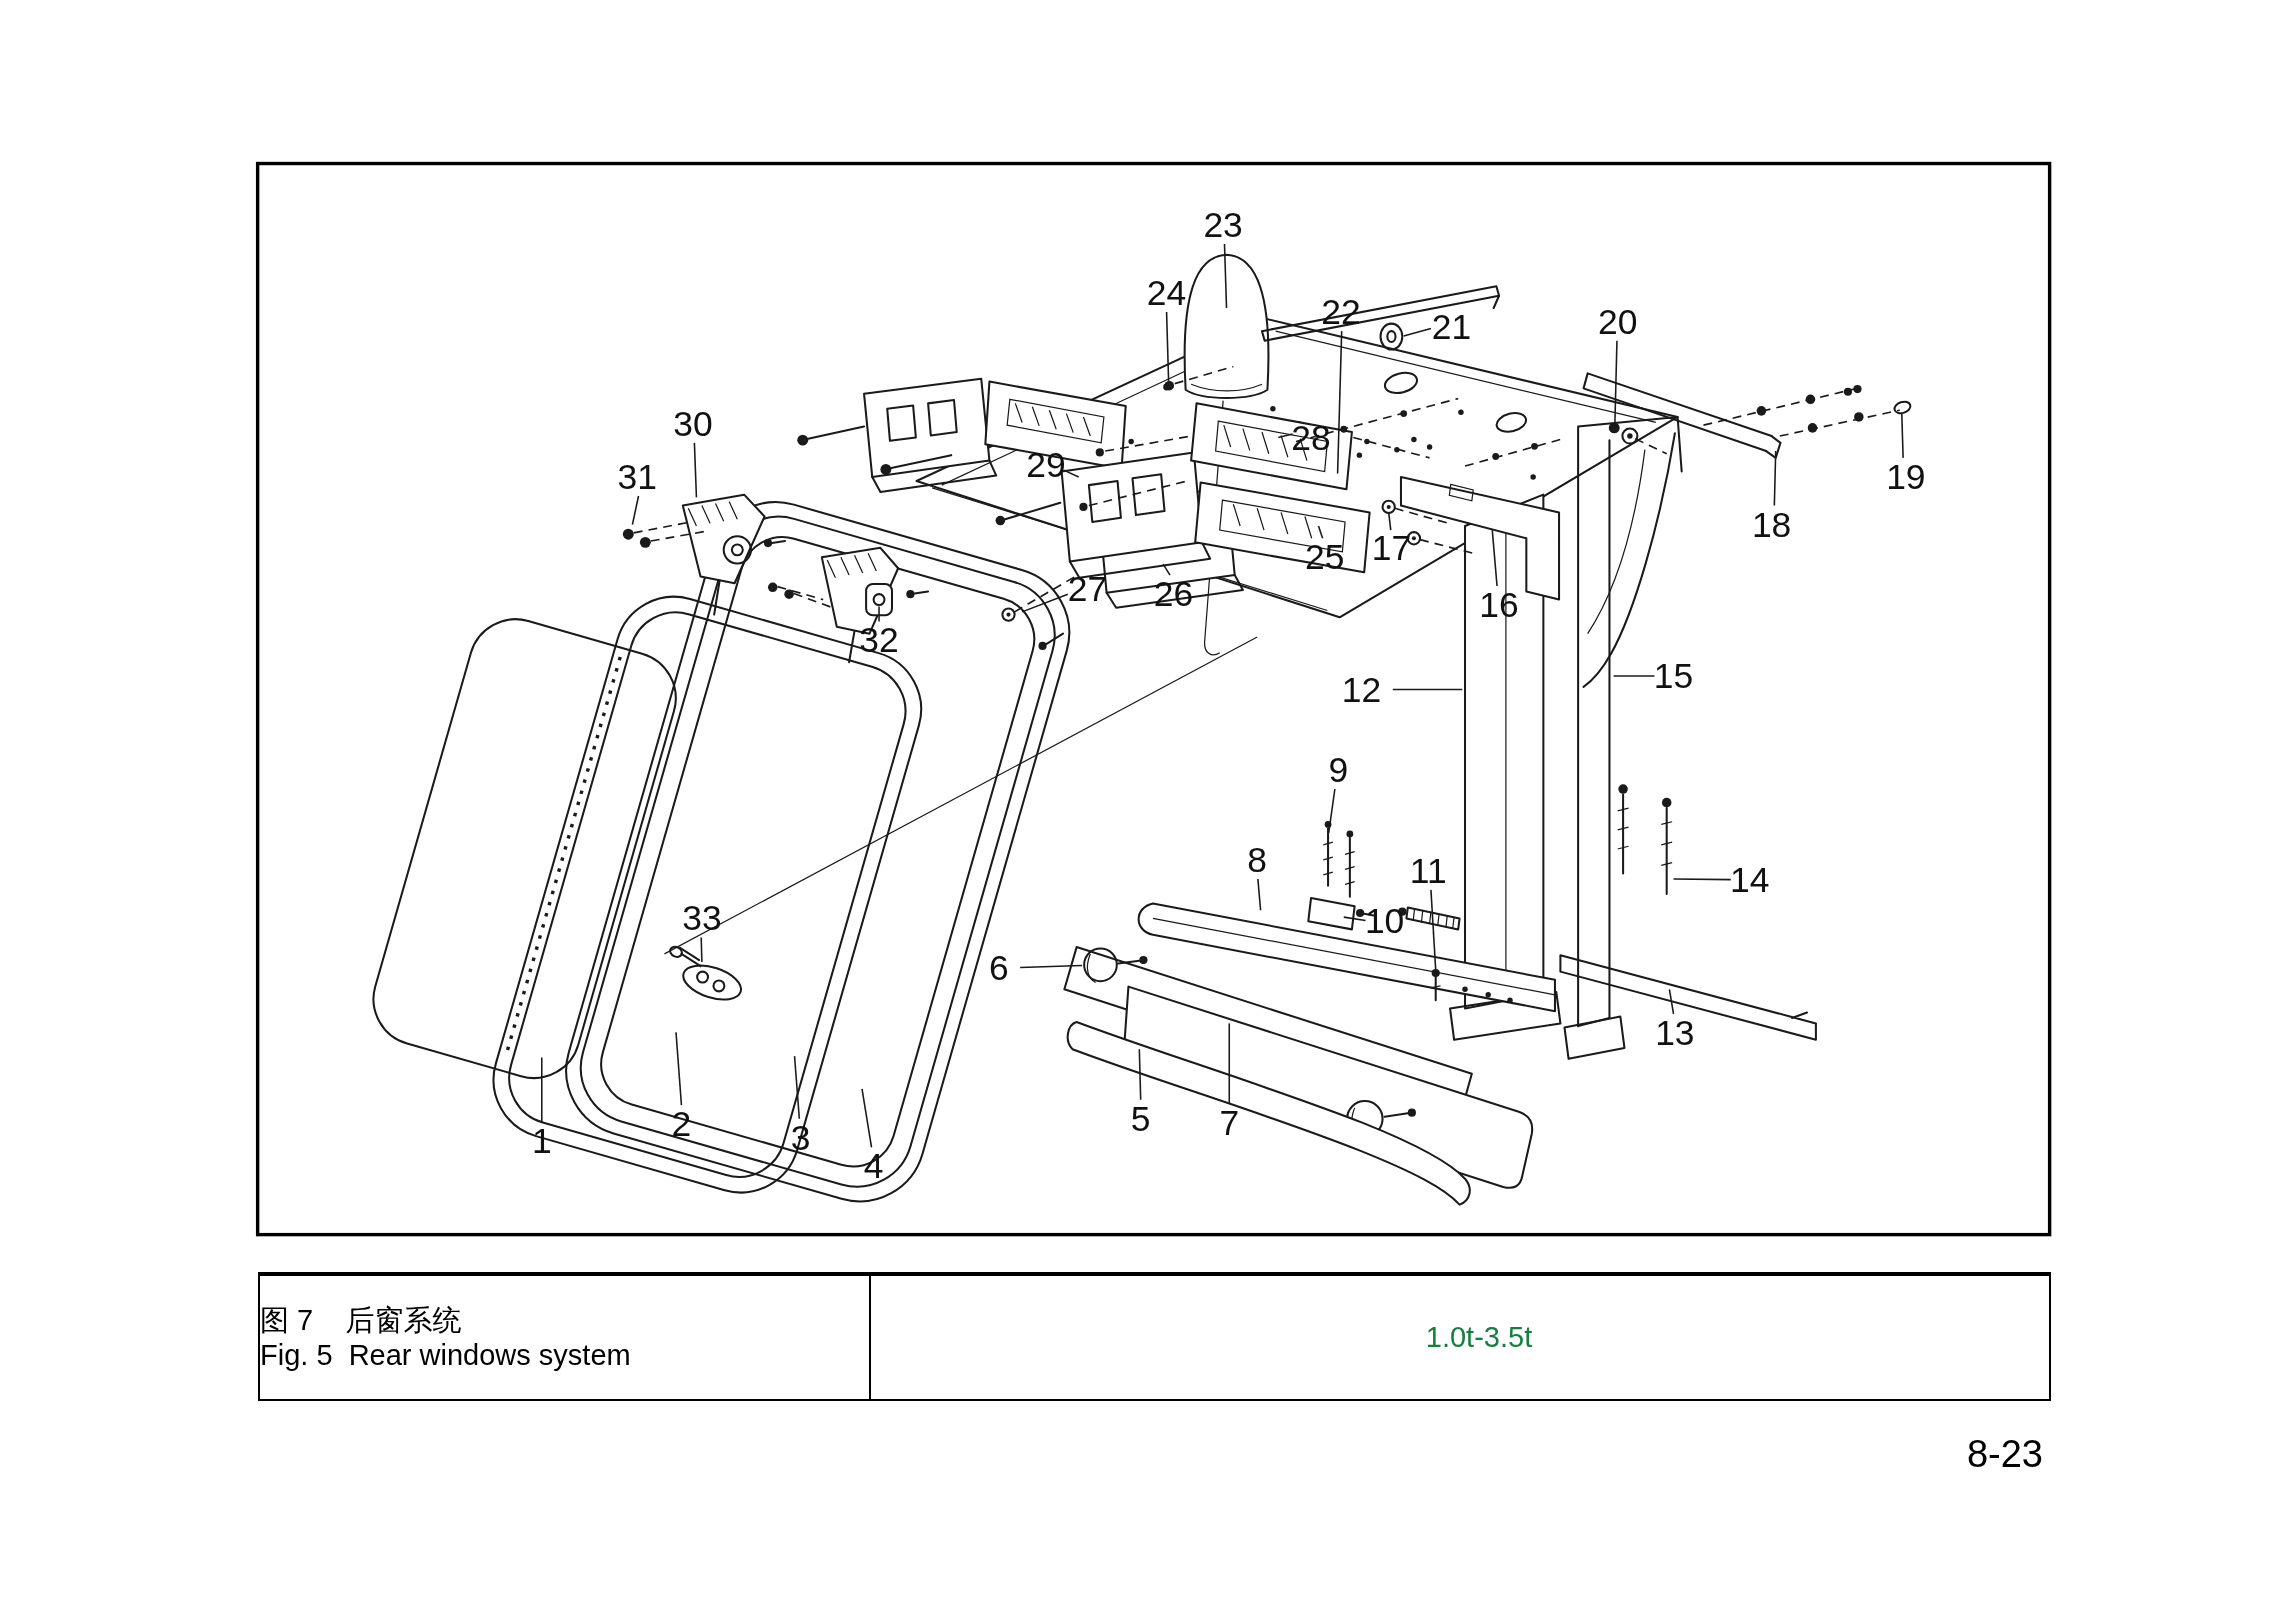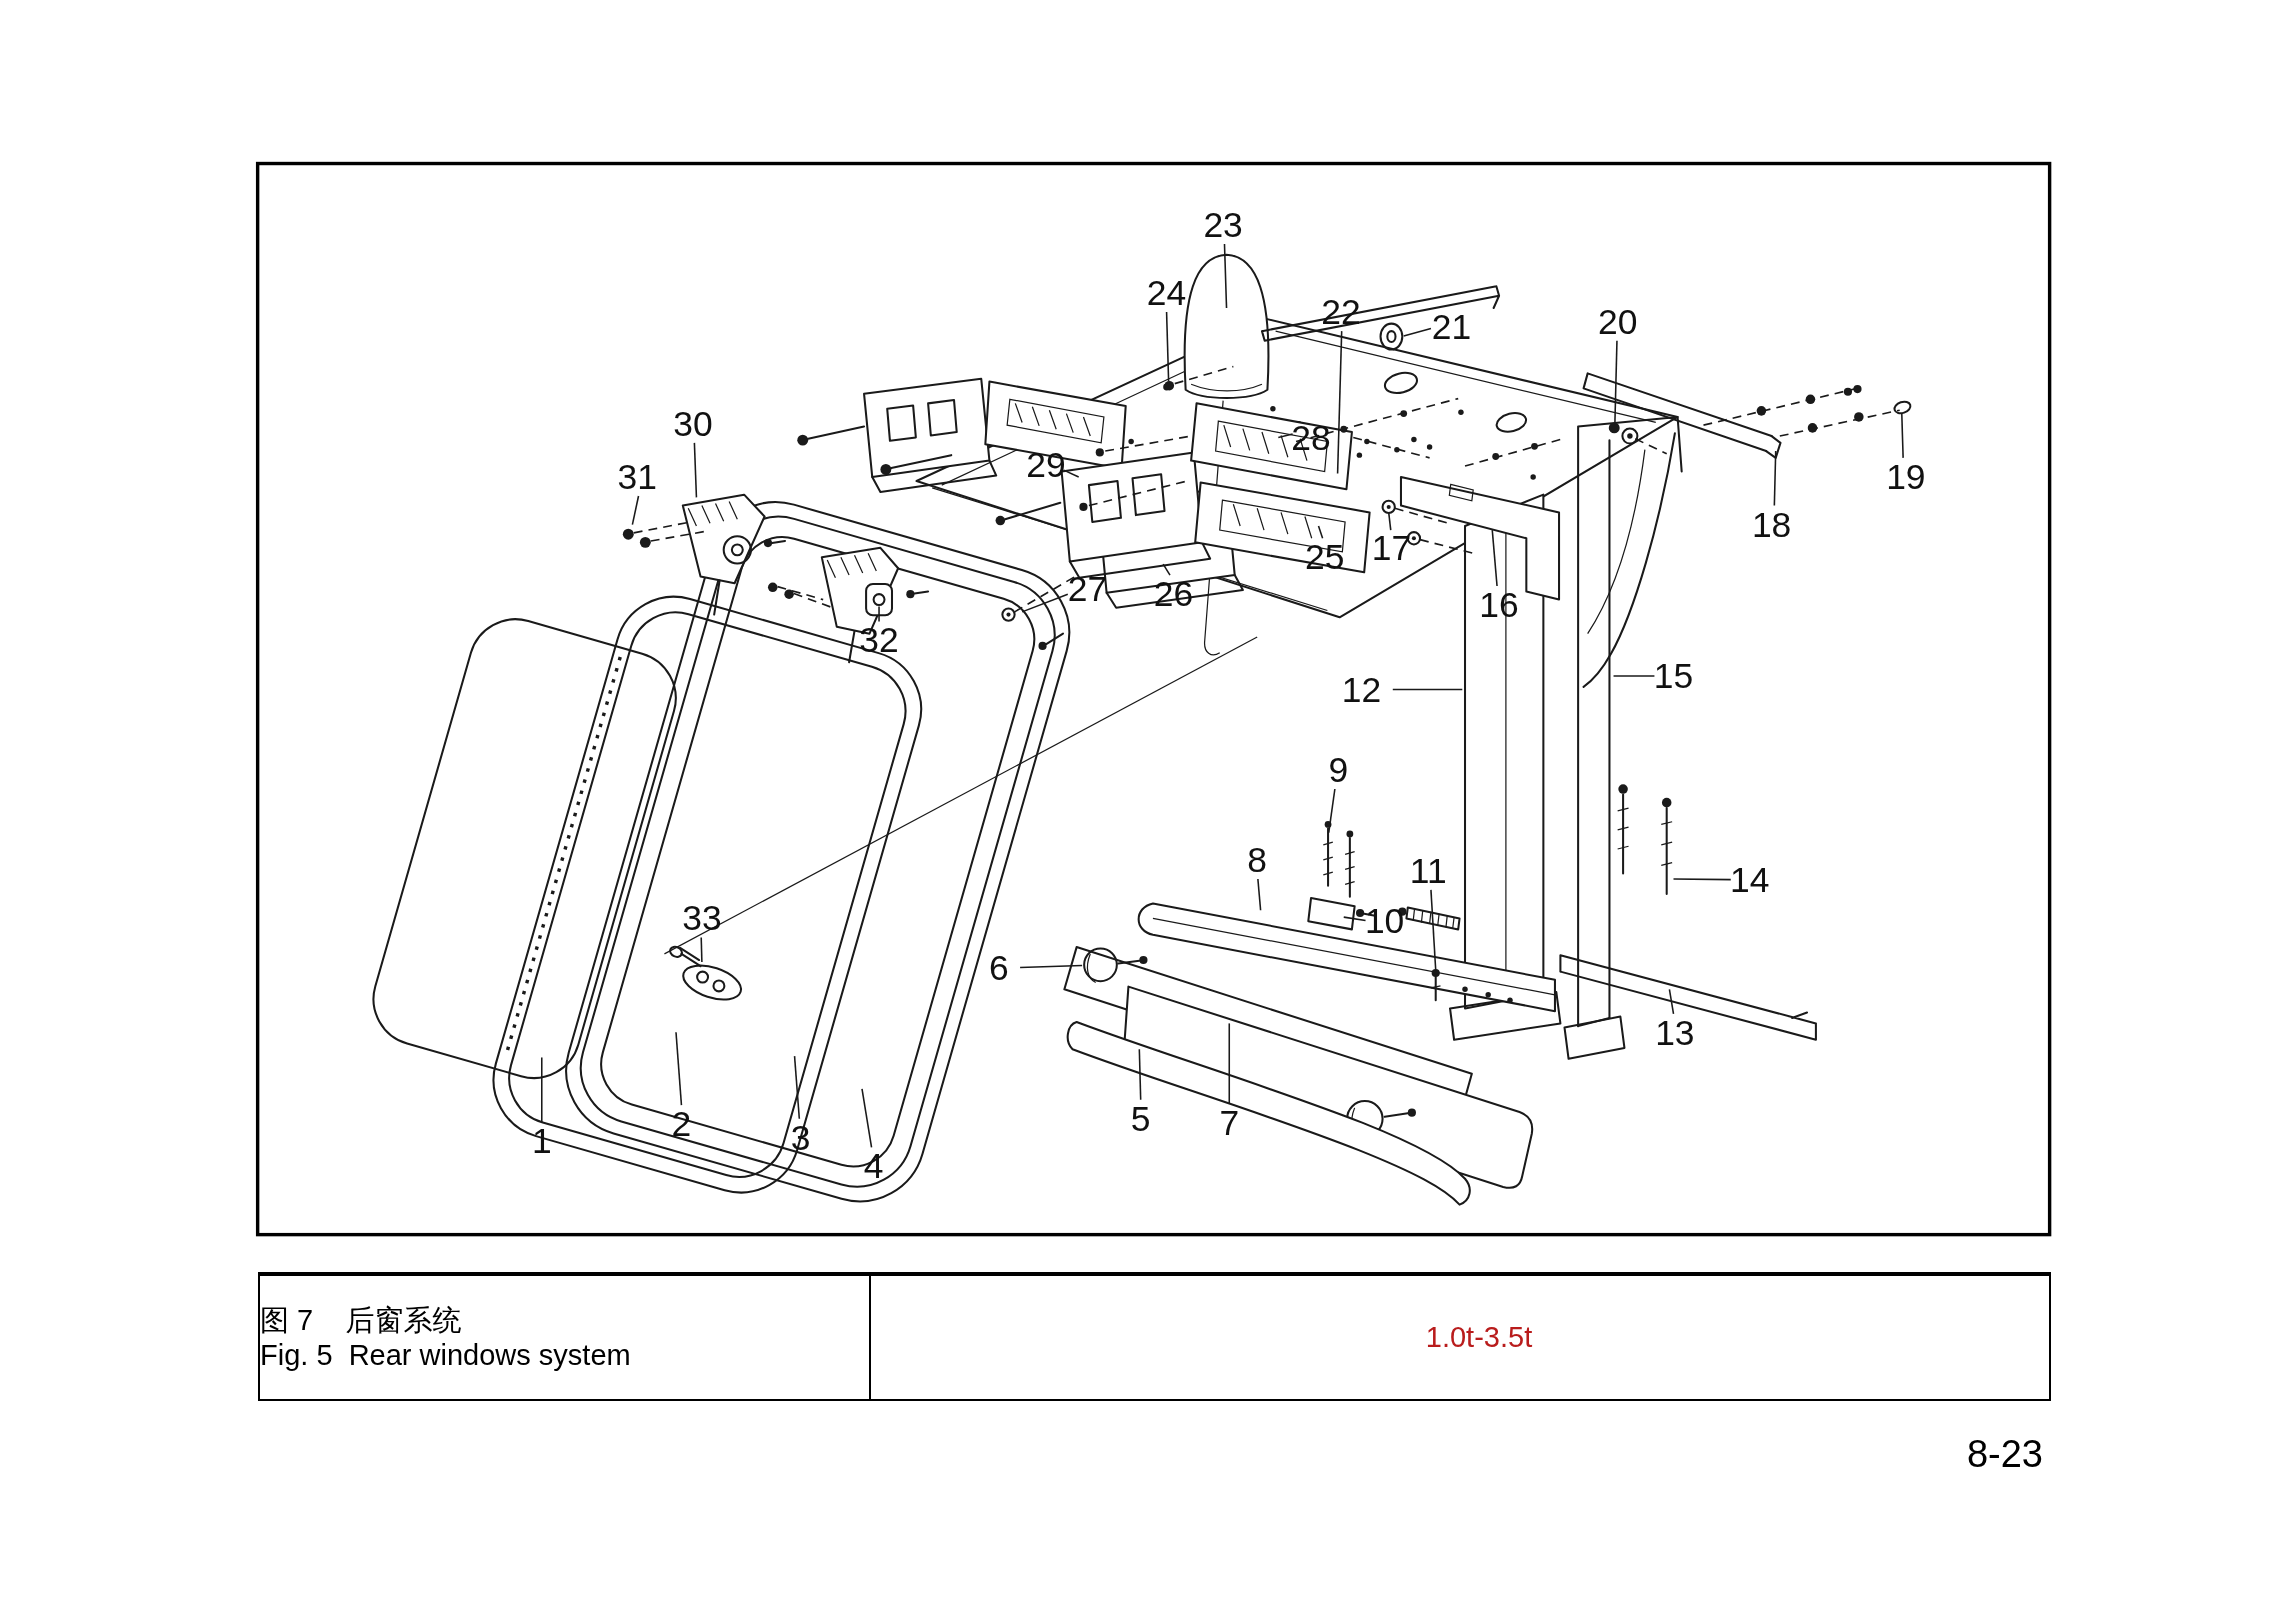--- a/index.html
+++ b/index.html
@@ -14,21 +14,21 @@
   .callout-leader{stroke:#1a1a1a;stroke-width:2.3;}
   text.callout-num{font:52px "Liberation Sans",sans-serif;fill:#111;text-anchor:middle;}
   .caption-table{position:absolute;left:258px;top:1272px;width:1793px;height:129px;
       border-top:4.1px solid #000;border-bottom:2.7px solid #000;border-left:2.7px solid #000;border-right:2.7px solid #000;
       box-sizing:border-box;background:#fff;}
   .caption-left{position:absolute;left:0;top:0;bottom:0;width:526px;display:flex;flex-direction:column;
       justify-content:center;box-sizing:border-box;}
   .cap-line{font-size:29px;line-height:35px;white-space:pre;color:#000;}
   .caption-divider{position:absolute;left:609px;top:0;bottom:0;width:2px;background:#000;}
   .caption-right{position:absolute;left:611px;right:0;top:0;bottom:0;display:flex;
-      align-items:center;justify-content:center;font-size:29px;color:#b91c1c;margin-left:38px;}
+      align-items:center;justify-content:center;font-size:29px;color:#15803d;margin-left:38px;}
   .page-number{position:absolute;right:252px;top:1433px;font-size:38px;color:#000;}
 </style>
 </head>
 <body>
 
 <div class="page">
 
   <svg class="art" viewBox="0 0 3368 2382">
 
     <rect x="378" y="240" width="2630" height="1572" fill="#fff" stroke="#000" stroke-width="5"></rect>

